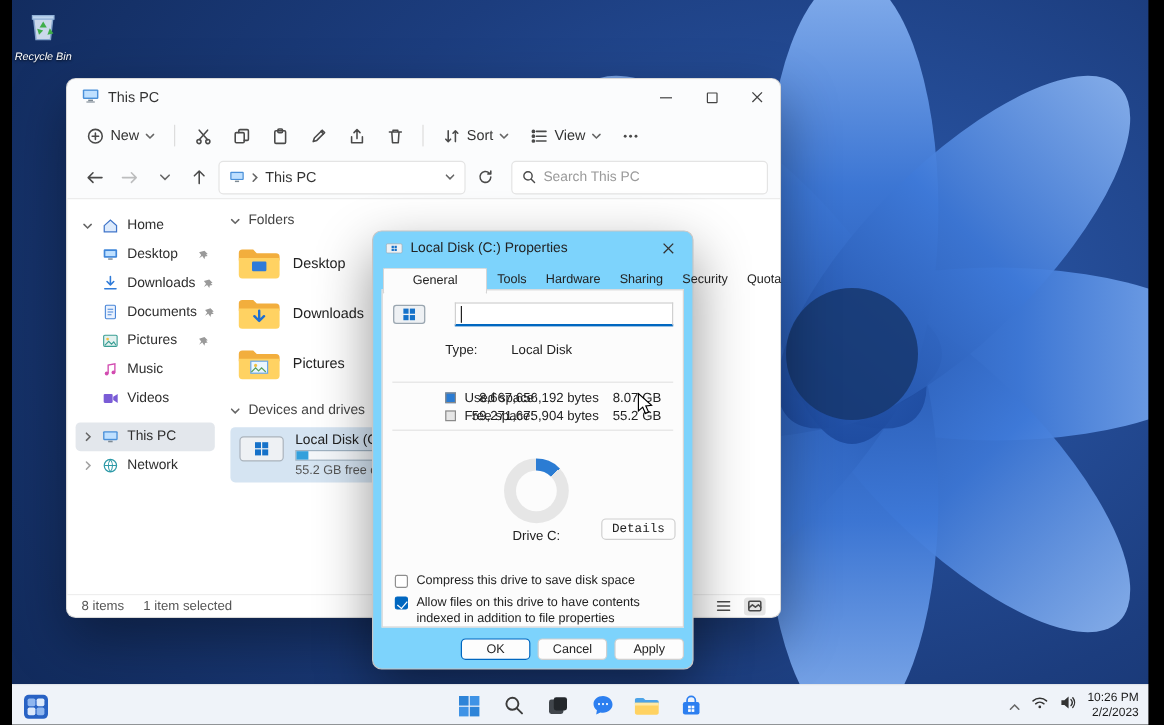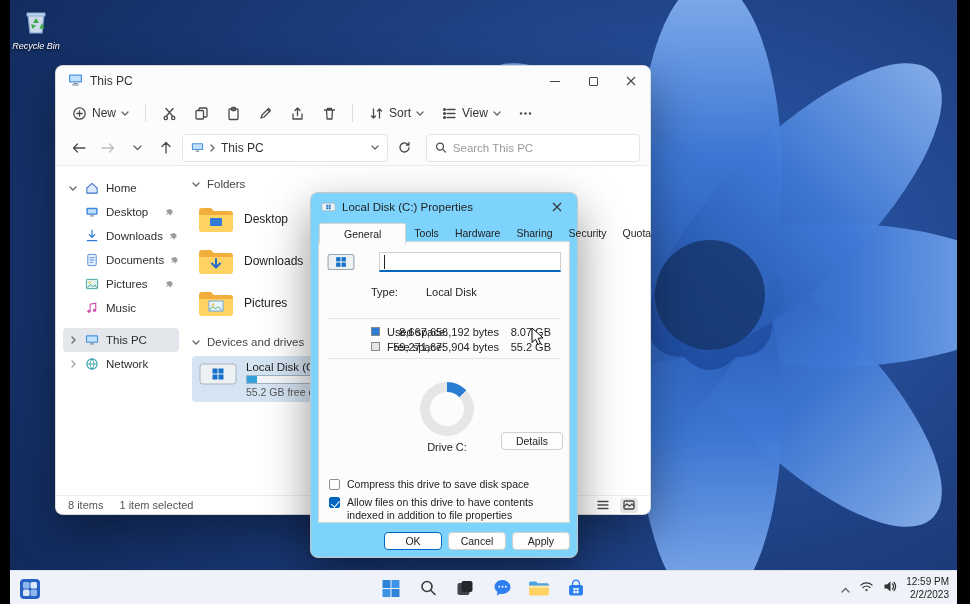--- a/index.html
+++ b/index.html
@@ -99,21 +99,21 @@
   .legend { position:absolute; left:0; top:1px; width:9px; height:9px; border:1px solid #8a8a8a; }
   .bytes { position:absolute; right:62px; }
   .size { position:absolute; right:10px; }
   .sep { position:absolute; left:8px; right:8px; height:1px; background:#e3e3e3; }
 
   .donut { position:absolute; left:101px; top:140px; width:54px; height:54px; border-radius:50%;
     display:flex; align-items:center; justify-content:center; }
   .donut .hole { width:34px; height:34px; border-radius:50%; background:#fcfcfc; }
   .drive-c-label { position:absolute; left:75px; width:106px; top:199px; text-align:center; }
   .details-btn { position:absolute; right:6px; top:190px; width:62px; height:18px; background:#fdfdfd;
-    border:1px solid #d0d0d0; border-radius:4px; font-size:10.5px; font-family:Liberation Sans, sans-serif; color:#222;
+    border:1px solid #d0d0d0; border-radius:4px; font-size:10.5px; font-family:Liberation Mono, monospace; color:#222;
     display:flex; align-items:center; justify-content:center; }
 
   .chk-row { position:absolute; left:10px; right:8px; display:flex; gap:7px; align-items:flex-start; }
   .chkbox { position:relative; width:11px; height:11px; flex:none; border:1px solid #8f8f8f; border-radius:2px; background:#fff; margin-top:1px; }
   .chkbox.checked { background:#0067c0; border-color:#0067c0; }
   .chkbox.checked::after { content:""; position:absolute; left:2.5px; top:0.5px; width:3.5px; height:6.5px;
     border:solid #fff; border-width:0 1.6px 1.6px 0; transform:rotate(40deg); }
   .chk-label { font-size:10.5px; line-height:1.25; max-width:214px; }
 
   .dlg-footer { position:absolute; right:7px; bottom:7px; display:flex; gap:6px;margin-top:28px; }
@@ -413,20 +413,30 @@
           <span class="chevc"></span>
           <span class="nav-ic">
               <svg width="14" height="14" viewBox="0 0 15 15">
                 <path d="M5.5 11V3.5l6-1.2V10" stroke="#d24bb0" stroke-width="1.2" fill="none"></path>
                 <circle cx="4.2" cy="11" r="1.7" fill="#d24bb0"></circle>
                 <circle cx="10.2" cy="10" r="1.7" fill="#d24bb0"></circle>
               </svg>
             </span>
           <span>Music</span>
         </div>
+        <div class="nav-item">
+          <span class="chevc"></span>
+          <span class="nav-ic">
+              <svg width="14" height="14" viewBox="0 0 15 15">
+                <rect x="1.5" y="3.5" width="8" height="8" rx="1" fill="#7a5cd6"></rect>
+                <path d="M10 6l4-2.5v8L10 9z" fill="#7a5cd6"></path>
+              </svg>
+            </span>
+          <span>Videos</span>
+        </div>
         <div class="nav-item selected gap-above">
           <span class="chevc">
               <svg class="chev-svg" width="5" height="8" viewBox="0 0 5 8">
                 <path d="M1 1l3 3-3 3"></path>
               </svg>
             </span>
           <span class="nav-ic">
               <svg width="14" height="14" viewBox="0 0 15 15">
                 <rect x="1" y="2.5" width="13" height="8" rx="1" fill="#4a90d9"></rect>
                 <rect x="2.2" y="3.7" width="10.6" height="5.6" fill="#bfe0ff"></rect>
@@ -694,21 +704,21 @@
             <circle cx="8" cy="10.3" r="1.2" fill="#333" stroke="none"></circle>
           </svg>
       </span>
       <span>
         <svg width="14" height="13" viewBox="0 0 14 13">
             <path d="M1.5 4.5h2.5L7.5 1.5v10L4 8.5H1.5z" fill="#333"></path>
             <path d="M9.5 4a3.8 3.8 0 0 1 0 5M11 2.5a6.3 6.3 0 0 1 0 8" stroke="#333" stroke-width="1.2" fill="none" stroke-linecap="round"></path>
           </svg>
       </span>
       <div class="clock">
-        <div>12:59 PM</div>
+        <div>10:26 PM</div>
         <div>2/2/2023</div>
       </div>
     </div>
   </div>
 
   <svg id="cursor" width="13" height="19" viewBox="0 0 13 19">
     <path d="M1 1v14.5l3.6-3.2 2.3 5.2 2.6-1.1-2.3-5.1 4.8-.5z" fill="#fff" stroke="#000" stroke-width="1"></path>
   </svg>
 </div>
 

